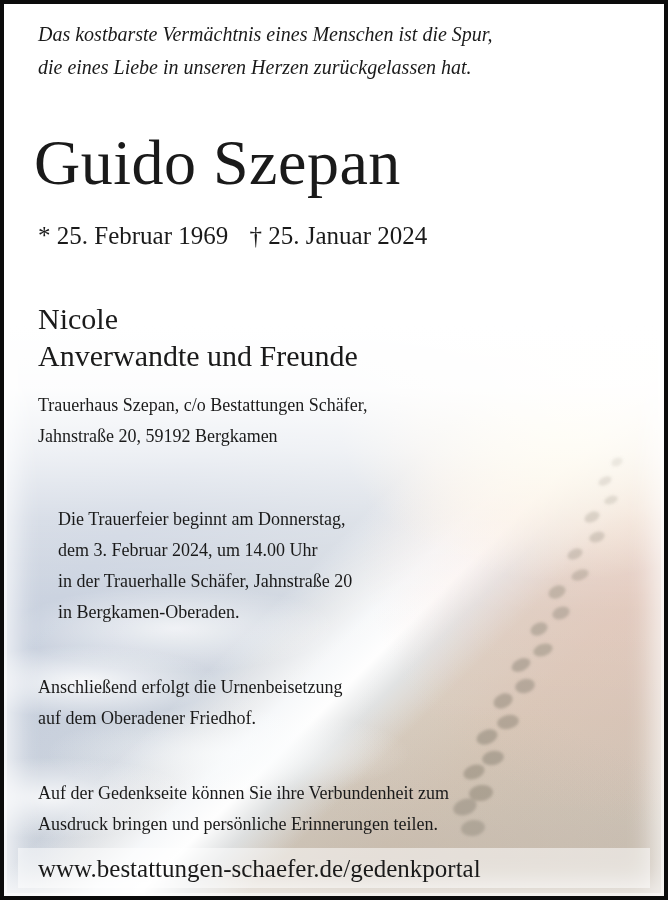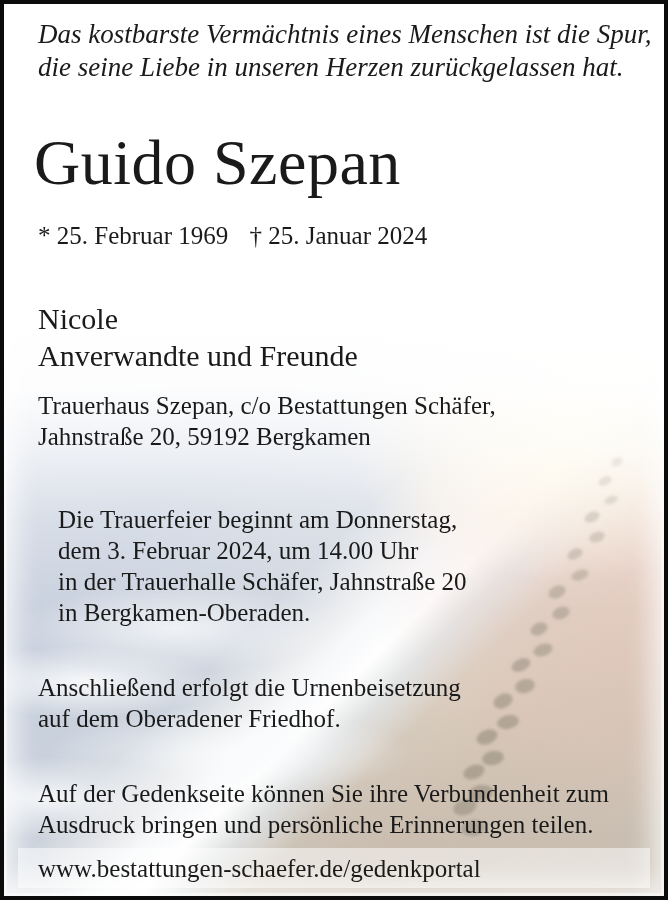--- a/index.html
+++ b/index.html
@@ -66,27 +66,27 @@
     position: absolute;
     inset: 0;
     box-shadow:
       inset 0 0 0 3px rgba(255,255,255,0.45),
       inset 0 0 26px 12px rgba(255,255,255,0.75);
   }
 
   
   .tb { position: absolute; left: 34px; white-space: nowrap; }
 
-  .quote    { top: 14px;  font-size: 27px; line-height: 33px; font-style: italic; }
+  .quote    { top: 14px;  font-size: 20px; line-height: 33px; font-style: italic; }
   .name     { top: 116px; left: 30px; font-size: 64px; line-height: 86px;
               font-weight: 400; margin: 0; letter-spacing: 0.5px; }
   .dates    { top: 218px; font-size: 25px; }
   .dates span + span { margin-left: 15px; }
   .mourners { top: 296px; font-size: 30px; line-height: 37px; }
-  .body     { font-size: 25px; line-height: 31px; }
+  .body     { font-size: 18px; line-height: 31px; }
   .address  { top: 386px; }
   .ceremony { top: 500px; margin-left: 20px; }
   .burial   { top: 668px; }
   .memorial { top: 774px; }
   .url-band {
     position: absolute; left: 14px; right: 14px; top: 844px; height: 40px;
     background: rgba(255,255,255,0.52);
   }
   .url      { top: 851px; font-size: 25px; }
 </style>
@@ -124,21 +124,21 @@
         <ellipse cx="477" cy="789" rx="12" ry="8" opacity="0.55" transform="rotate(-8 477 789)"></ellipse>
         <ellipse cx="461" cy="803" rx="12" ry="8" opacity="0.50" transform="rotate(-18 461 803)"></ellipse>
         <ellipse cx="469" cy="824" rx="12" ry="8" opacity="0.45" transform="rotate(-8 469 824)"></ellipse>
       </g>
     </svg>
     <div class="vignette"></div>
   </div>
 
   <div class="tb quote">
     <div>Das kostbarste Vermächtnis eines Menschen ist die Spur,</div>
-    <div>die seine Liebe in unseren Herzen zurückgelassen hat.</div>
+    <div>die eines Liebe in unseren Herzen zurückgelassen hat.</div>
   </div>
 
   <h1 class="tb name">Guido Szepan</h1>
 
   <div class="tb dates">
     <span>* 25. Februar 1969</span>
     <span>† 25. Januar 2024</span>
   </div>
 
   <div class="tb mourners">

